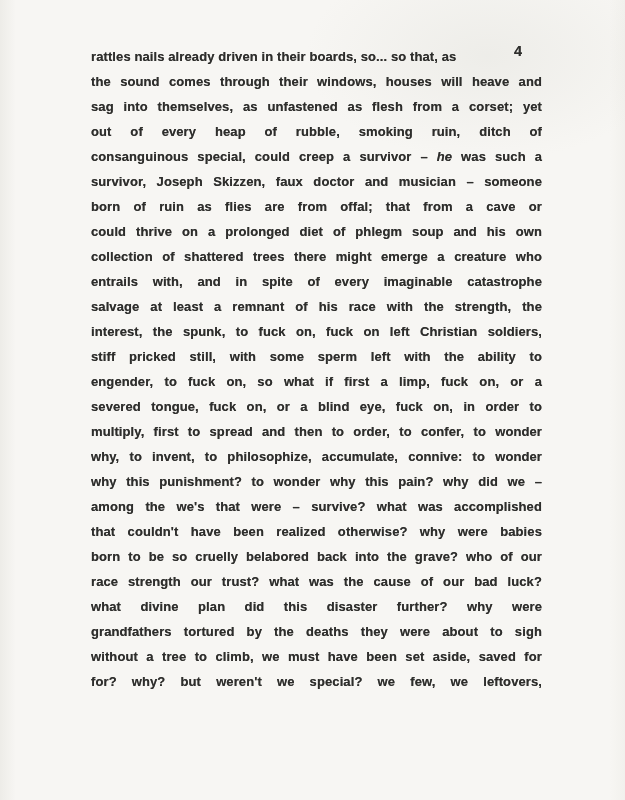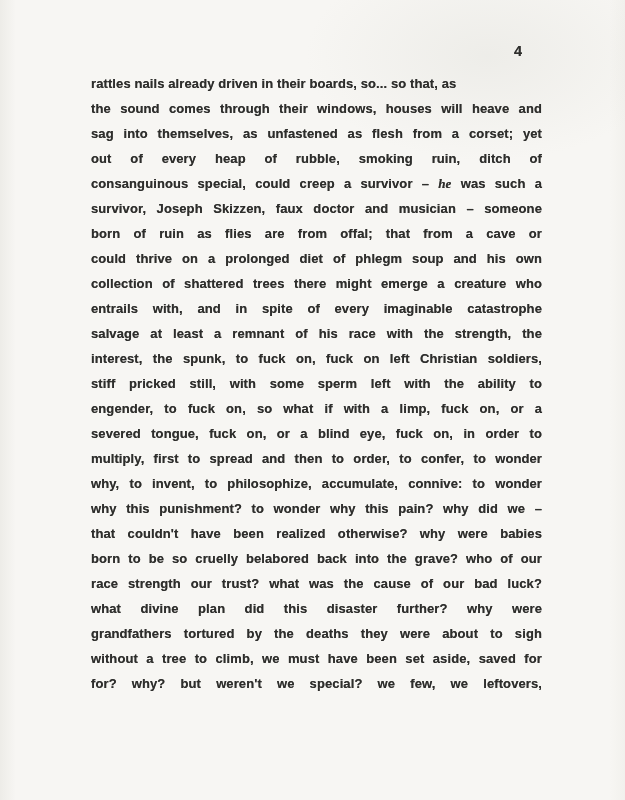--- a/index.html
+++ b/index.html
@@ -29,39 +29,38 @@
     font-size: 14.5px;
     font-weight: 700;
     line-height: 1;
     color: #2e2e2c;
     letter-spacing: 0.5px;
     text-shadow: 0 0 0.4px rgba(46,46,44,0.75);
   }
   .text-block {
     position: absolute;
     left: 91px;
-    top: 71px;
+    top: 44px;
     width: 451px;
   }
   .line {
     font-size: 13px;
     font-weight: 700;
     line-height: 25px;
     color: #2e2e2c;
     letter-spacing: 0.1px;
     text-align: justify;
     text-align-last: justify;
     text-shadow: 0 0 0.4px rgba(46,46,44,0.7);
   }
   .line.no-justify {
     text-align-last: left;
   }
   .seg-italic {
     font-style: italic;
-    font-family: Liberation Serif, serif;
   }
 </style>
 </head>
 <body>
 
 <div class="page">
   <div class="page-number">4</div>
   <div class="text-block" id="text-block">
       <div class="line no-justify"><span>rattles nails already driven in their boards, so... so that, as</span></div>
       <div class="line"><span>the sound comes through their windows, houses will heave and</span></div>
@@ -69,25 +68,26 @@
       <div class="line"><span>out of every heap of rubble, smoking ruin, ditch of</span></div>
       <div class="line"><span>consanguinous special, could creep a survivor – </span><span class="seg-italic">he</span><span> was such a</span></div>
       <div class="line"><span>survivor, Joseph Skizzen, faux doctor and musician – someone</span></div>
       <div class="line"><span>born of ruin as flies are from offal; that from a cave or</span></div>
       <div class="line"><span>could thrive on a prolonged diet of phlegm soup and his own</span></div>
       <div class="line"><span>collection of shattered trees there might emerge a creature who</span></div>
       <div class="line"><span>entrails with, and in spite of every imaginable catastrophe</span></div>
       <div class="line"><span>salvage at least a remnant of his race with the strength, the</span></div>
       <div class="line"><span>interest, the spunk, to fuck on, fuck on left Christian soldiers,</span></div>
       <div class="line"><span>stiff pricked still, with some sperm left with the ability to</span></div>
-      <div class="line"><span>engender, to fuck on, so what if with a limp, fuck on, or a</span></div>
+      <div class="line"><span>engender, to fuck on, so what if first a limp, fuck on, or a</span></div>
       <div class="line"><span>severed tongue, fuck on, or a blind eye, fuck on, in order to</span></div>
       <div class="line"><span>multiply, first to spread and then to order, to confer, to wonder</span></div>
       <div class="line"><span>why, to invent, to philosophize, accumulate, connive: to wonder</span></div>
       <div class="line"><span>why this punishment? to wonder why this pain? why did we –</span></div>
+      <div class="line"><span>among the we's that were – survive? what was accomplished</span></div>
       <div class="line"><span>that couldn't have been realized otherwise? why were babies</span></div>
       <div class="line"><span>born to be so cruelly belabored back into the grave? who of our</span></div>
       <div class="line"><span>race strength our trust? what was the cause of our bad luck?</span></div>
       <div class="line"><span>what divine plan did this disaster further? why were</span></div>
       <div class="line"><span>grandfathers tortured by the deaths they were about to sigh</span></div>
       <div class="line"><span>without a tree to climb, we must have been set aside, saved for</span></div>
       <div class="line"><span>for? why? but weren't we special? we few, we leftovers,</span></div>
     </div>
 </div>
 

